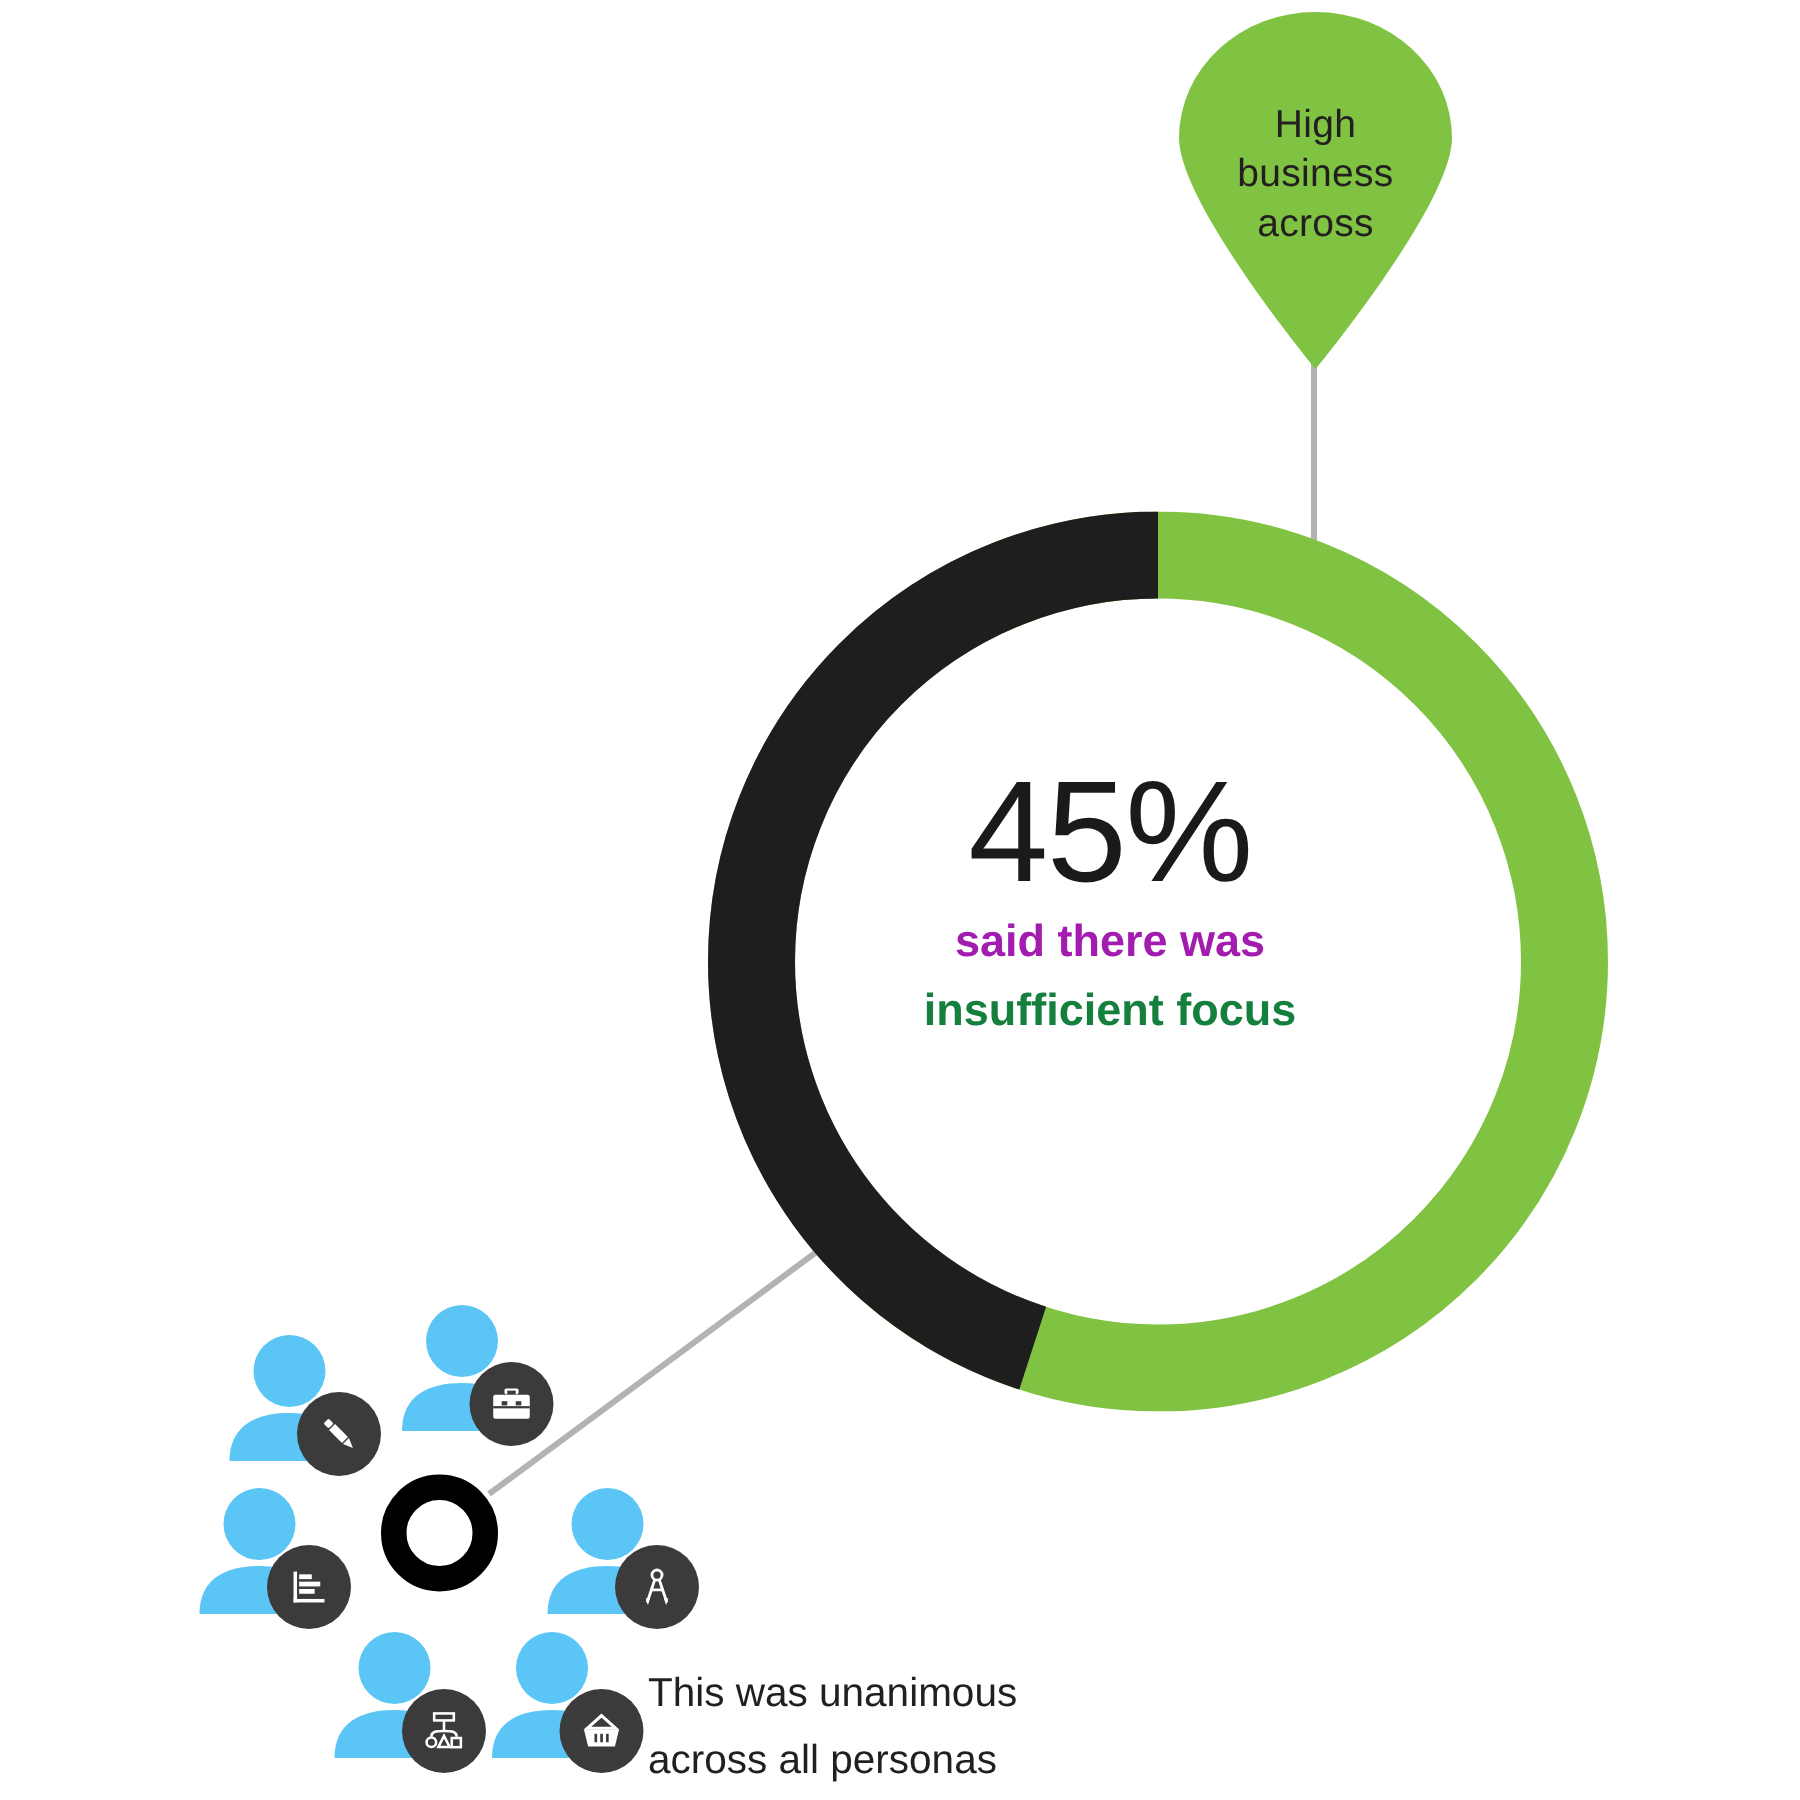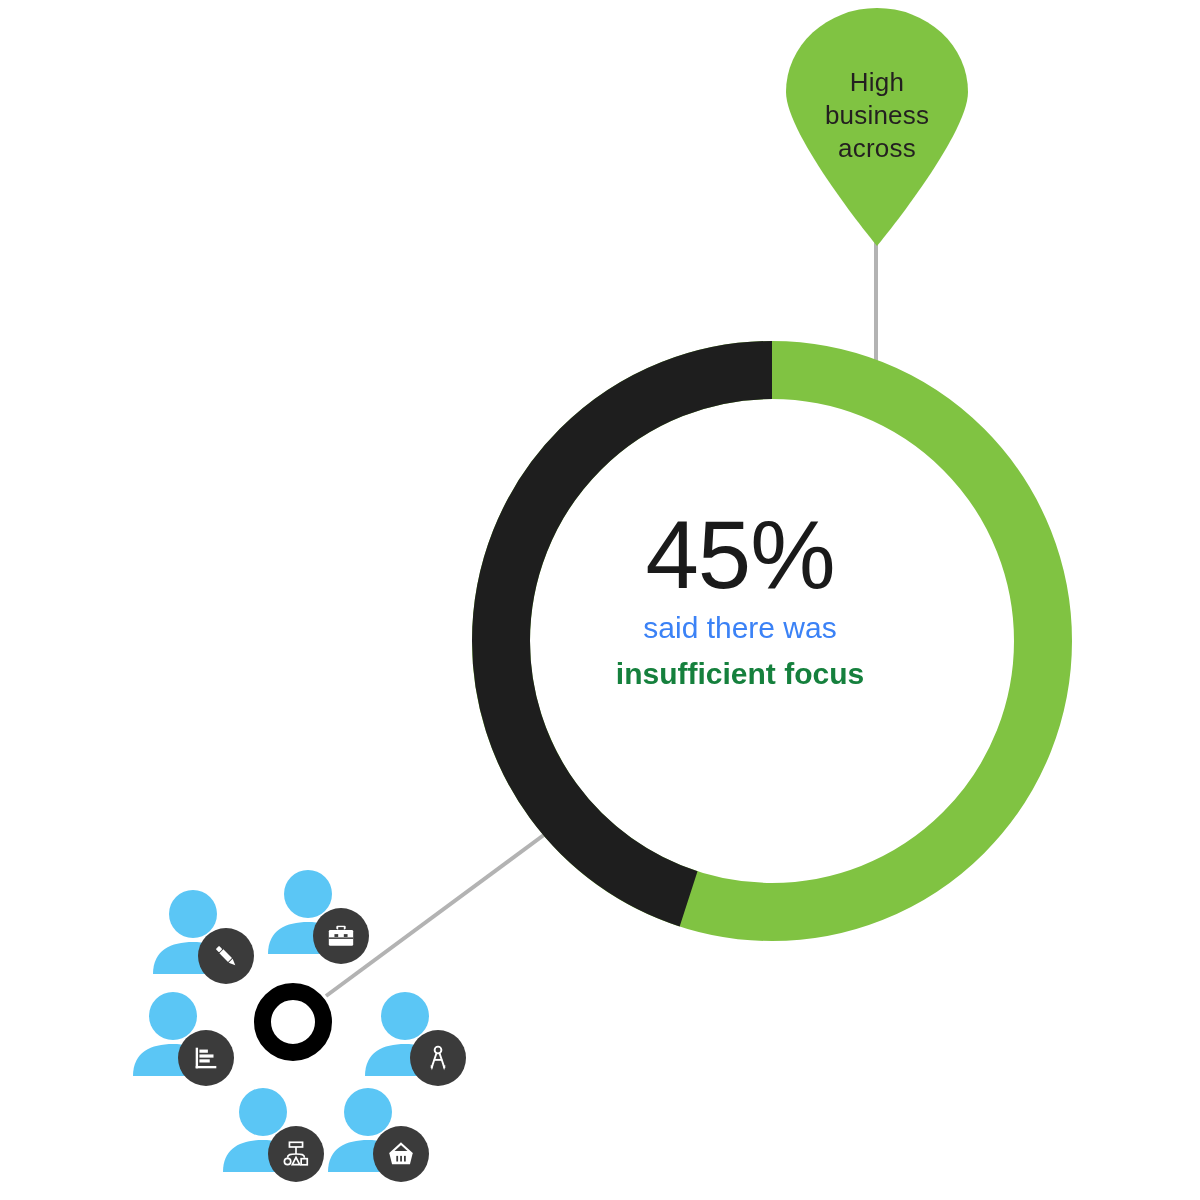--- a/index.html
+++ b/index.html
@@ -63,22 +63,22 @@
   #donut-pct {
     font-size: 96px;
     line-height: 100px;
     font-weight: 300;
     letter-spacing: -1px;
     color: #1a1a1a;
   }
   .donut-sub {
     font-size: 30px;
     line-height: 46px;
-    font-weight: 400;
-    color: #3b82f6;
+    font-weight: 700;
+    color: #a21caf;
     white-space: nowrap;
   }
   .donut-sub.strong {
     font-weight: 700;
     color: #15803d;
   }
 
   
   #persona-cluster {
     position: absolute;
@@ -276,14 +276,18 @@
             <rect x="15.1" y="18" width="1.9" height="6" fill="#3b3b3b"></rect>
             <rect x="19.2" y="18" width="1.9" height="6" fill="#3b3b3b"></rect>
           </g>
         </svg>
       </div>
     </div>
   </div>
 
   <div id="hub-ring"></div>
 
+  <div id="persona-caption">
+    <div>This was unanimous</div>
+    <div>across all personas</div>
+  </div>
 
 </div>
 
 </body></html>

